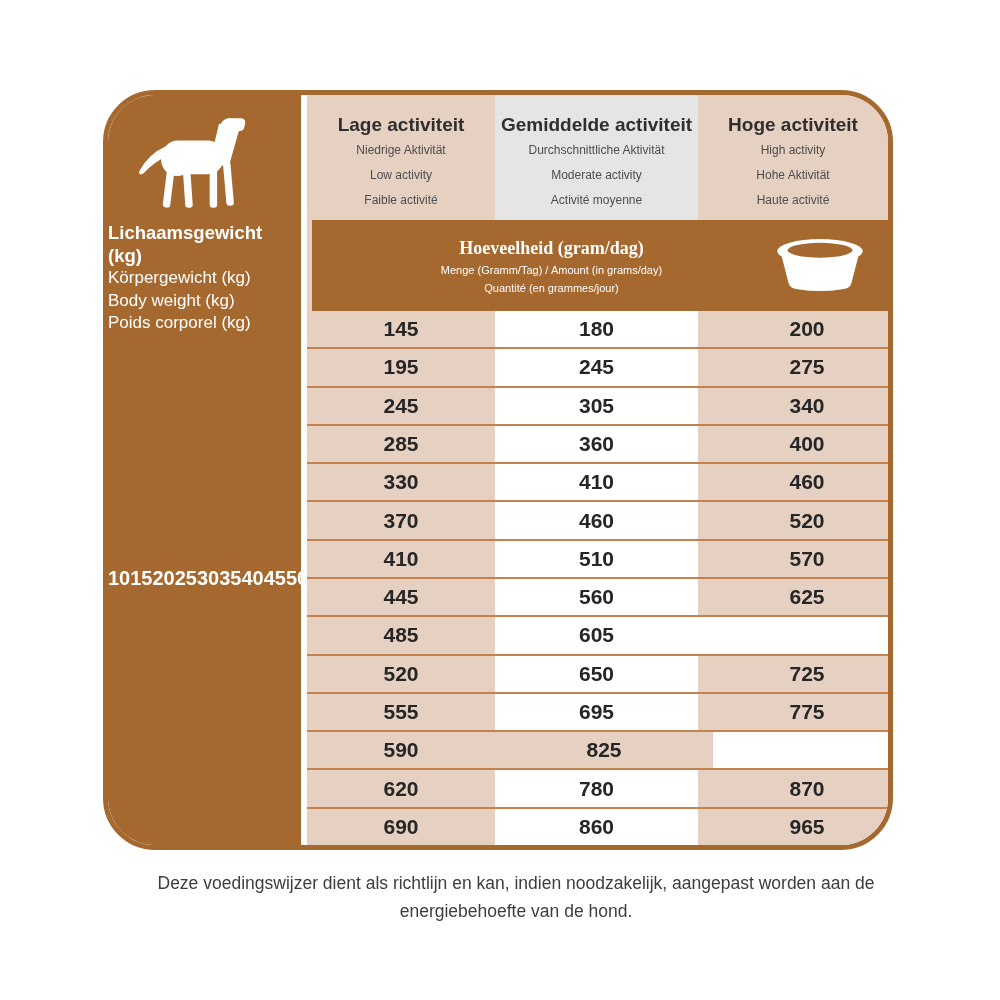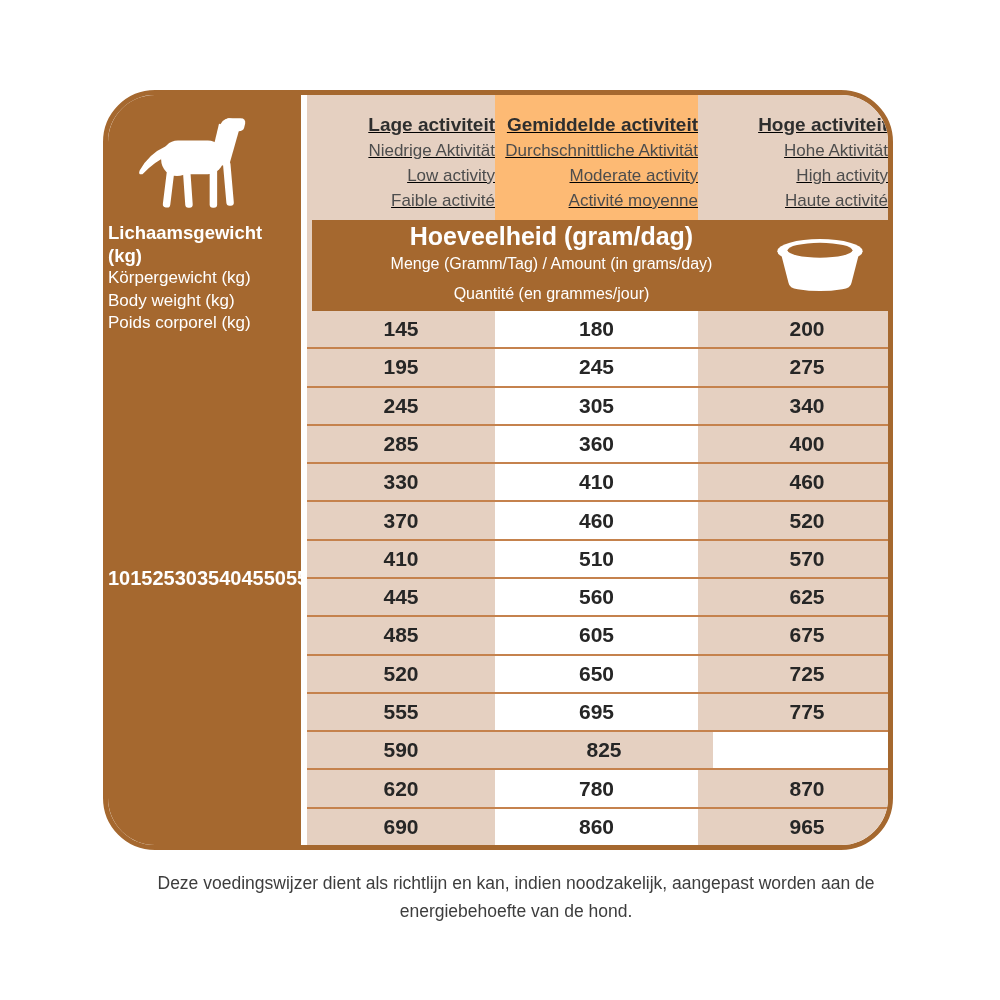--- a/index.html
+++ b/index.html
@@ -25,33 +25,33 @@
   .panel-labels{height:91px;flex:none;padding-top:1px;}
   .panel-labels .pl-bold{display:block;font-weight:bold;font-size:18.5px;line-height:23px;}
   .panel-labels .pl{display:block;font-size:17px;line-height:22.5px;}
   .weights{flex:1;display:flex;flex-direction:row;}
   .wrow{flex:1;display:flex;align-items:center;justify-content:center;font-weight:bold;font-size:20px;}
 
   .gapcol{width:6px;flex:none;background:#fff;}
 
   .right-area{flex:1;display:flex;flex-direction:column;}
   .header-row{height:125px;flex:none;display:flex;}
-  .hcol{text-align:right;padding-top:17px;text-decoration:underline;}
+  .hcol{text-align:center;padding-top:17px;}
   .hcol.c0{width:188px;background:var(--tan);}
-  .hcol.c1{width:203px;background:#fdba74;}
+  .hcol.c1{width:203px;background:#e5e5e5;}
   .hcol.c2{width:190px;background:var(--tan);}
   .hcol .t{display:block;font-weight:bold;font-size:19px;color:var(--header-text);line-height:25px;margin-bottom:1px;}
-  .hcol .s{display:block;font-size:17px;color:var(--sub-text);line-height:25px;}
+  .hcol .s{display:block;font-size:12px;color:var(--sub-text);line-height:25px;}
 
   .band-wrap{height:91px;flex:none;display:flex;}
   .band-edge{width:5px;flex:none;background:var(--tan);}
   .band{flex:1;background:var(--brown);display:flex;align-items:center;color:#fff;}
   .band-text{flex:1;text-align:center;padding-left:62px;}
-  .band-text .b1{display:block;font-weight:bold;font-size:25px;line-height:26px;}
-  .band-text .b2{display:block;font-size:16px;line-height:30px;}
+  .band-text .b1{display:block;font-weight:bold;font-size:18px;line-height:26px;font-family:Liberation Serif, serif;}
+  .band-text .b2{display:block;font-size:11px;line-height:18px;}
   .band-icon{width:182px;flex:none;display:flex;justify-content:center;align-items:center;}
 
   .rows{flex:1;display:flex;flex-direction:column;}
   .row{flex:1;display:flex;border-bottom:2px solid var(--sep);}
   .row:last-child{border-bottom:none;}
   .cell{display:flex;align-items:center;justify-content:center;font-weight:bold;font-size:21px;color:var(--number-text);}
   .cell.c0{width:188px;background:var(--tan);}
   .cell.c1{width:203px;background:#fff;}
   .cell.c2{width:218px;background:var(--tan);}
 
@@ -86,20 +86,21 @@
       </div>
       <div class="panel-labels">
         <span class="pl-bold">Lichaamsgewicht (kg)</span>
         <span class="pl">Körpergewicht (kg)</span>
         <span class="pl">Body weight (kg)</span>
         <span class="pl">Poids corporel (kg)</span>
       </div>
       <div class="weights" id="weights">
           <div class="wrow">10</div>
           <div class="wrow">15</div>
+          <div class="wrow">20</div>
           <div class="wrow">25</div>
           <div class="wrow">30</div>
           <div class="wrow">35</div>
           <div class="wrow">40</div>
           <div class="wrow">45</div>
           <div class="wrow">50</div>
           <div class="wrow">55</div>
           <div class="wrow">60</div>
           <div class="wrow">65</div>
           <div class="wrow">70</div>
@@ -119,22 +120,22 @@
           <span class="s">Faible activité</span>
         </div>
         <div class="hcol c1">
           <span class="t">Gemiddelde activiteit</span>
           <span class="s">Durchschnittliche Aktivität</span>
           <span class="s">Moderate activity</span>
           <span class="s">Activité moyenne</span>
         </div>
         <div class="hcol c2">
           <span class="t">Hoge activiteit</span>
+          <span class="s">High activity</span>
           <span class="s">Hohe Aktivität</span>
-          <span class="s">High activity</span>
           <span class="s">Haute activité</span>
         </div>
       </div>
 
       <div class="band-wrap">
         <div class="band-edge"></div>
         <div class="band">
           <div class="band-text">
             <span class="b1">Hoeveelheid (gram/dag)</span>
             <span class="b2">Menge (Gramm/Tag) / Amount (in grams/day)</span>
@@ -188,21 +189,20 @@
             <div class="cell c2">570</div>
           </div>
           <div class="row">
             <div class="cell c0">445</div>
             <div class="cell c1">560</div>
             <div class="cell c2">625</div>
           </div>
           <div class="row">
             <div class="cell c0">485</div>
             <div class="cell c1">605</div>
-            <div class="cell c2">675</div>
           </div>
           <div class="row">
             <div class="cell c0">520</div>
             <div class="cell c1">650</div>
             <div class="cell c2">725</div>
           </div>
           <div class="row">
             <div class="cell c0">555</div>
             <div class="cell c1">695</div>
             <div class="cell c2">775</div>

